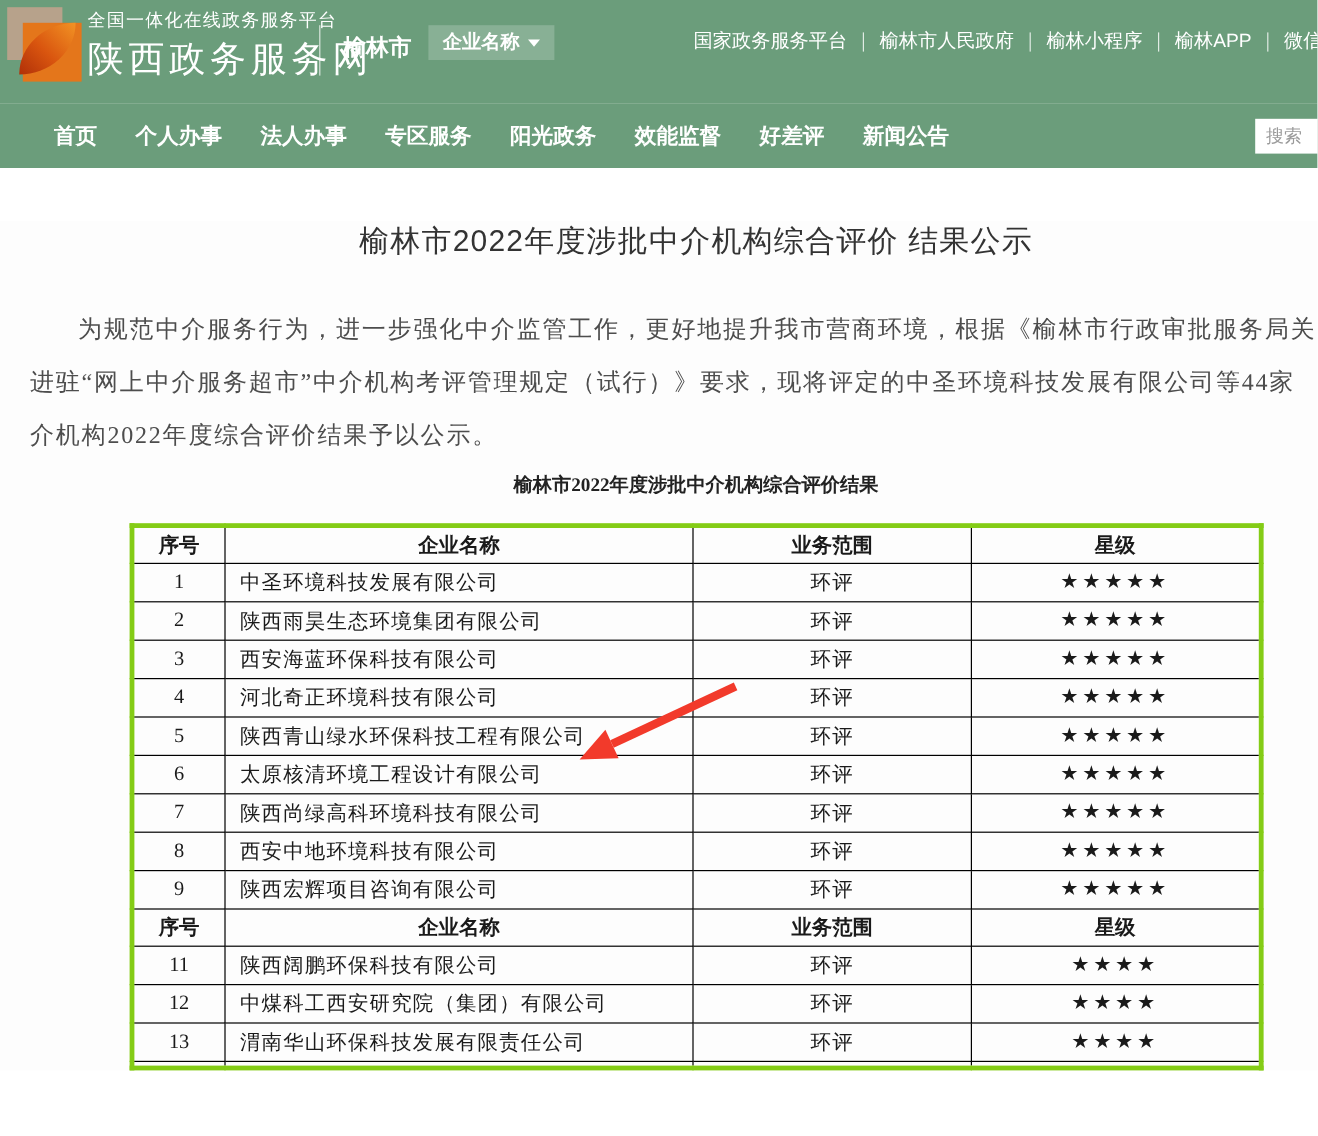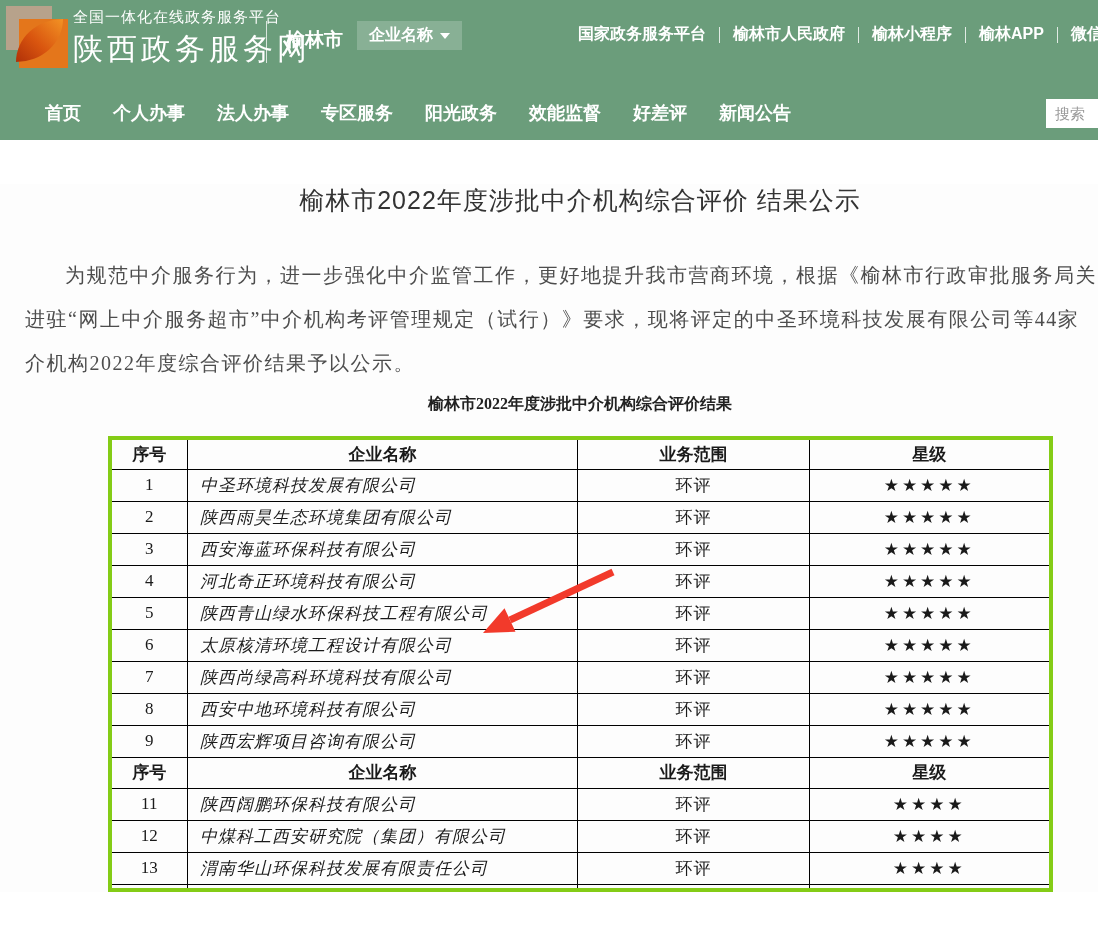--- a/index.html
+++ b/index.html
@@ -31,21 +31,21 @@
 
   .region-btn { position:absolute; left:357px; top:21px; height:29px;
     background:rgba(255,255,255,.2); color:#fff; font-size:16px; font-weight:600;
     display:flex; align-items:center; padding:0 12px; cursor:pointer; }
   .region-btn .caret { width:0; height:0; margin-left:7px;
     border-left:5px solid transparent; border-right:5px solid transparent;
     border-top:6px solid #fff; }
 
   .top-links { position:absolute; left:578px; top:24px; display:flex; align-items:center;
     white-space:nowrap; }
-  .top-links a { color:#fff; font-size:16px; font-weight:700; text-decoration:none; }
+  .top-links a { color:#fff; font-size:16px; font-weight:400; text-decoration:none; }
   .top-links .sep { width:1px; height:16px; background:rgba(255,255,255,.8); margin:0 13px; }
 
   
   .header-nav { height:54px; position:relative; }
   .nav-items { position:absolute; left:45px; top:0; height:54px; display:flex;
     align-items:center; gap:32px; }
   .nav-items a { color:#fff; font-size:18px; font-weight:600; text-decoration:none;
     white-space:nowrap; }
   .search-box { position:absolute; left:1046px; top:13px; width:150px; height:29px;
     background:#fff; border:none; }
@@ -70,21 +70,21 @@
     font-family:"Liberation Serif","DejaVu Serif",serif; table-layout:fixed;
     border:4px solid #84cc16; }
   table.eval col.c-no { width:78px; }
   table.eval col.c-name { width:390px; }
   table.eval col.c-scope { width:232px; }
   table.eval col.c-star { width:241px; }
   table.eval th, table.eval td { border:1.5px solid #000; color:#1a1a1a; }
   table.eval th { height:31px; font-size:17px; font-weight:700; text-align:center; }
   table.eval td { height:32px; font-size:17px; }
   td.no { text-align:center; font-size:18px; }
-  td.name { text-align:left; padding-left:12px; letter-spacing:1px;font-style:italic; }
+  td.name { text-align:left; padding-left:12px; letter-spacing:1px; }
   td.scope { text-align:center; letter-spacing:1px; }
   td.stars { text-align:center; font-size:21px; letter-spacing:3px; color:#111;
     font-family:"DejaVu Sans",sans-serif; line-height:1; }
   tr.partial td { height:6px; }
 
   .arrow-overlay { position:absolute; left:430px; top:375px; width:200px; height:95px;
     pointer-events:none; }
 </style>
 </head>
 <body>

